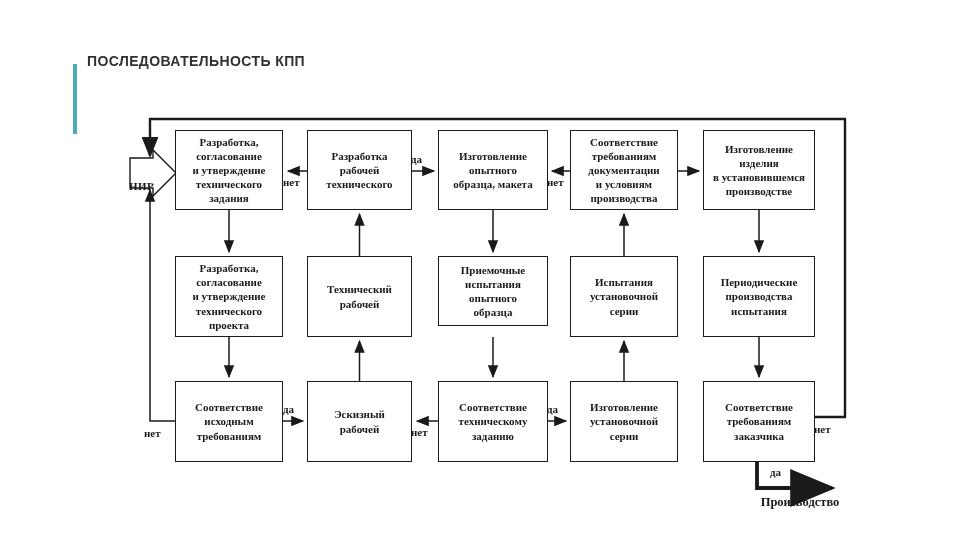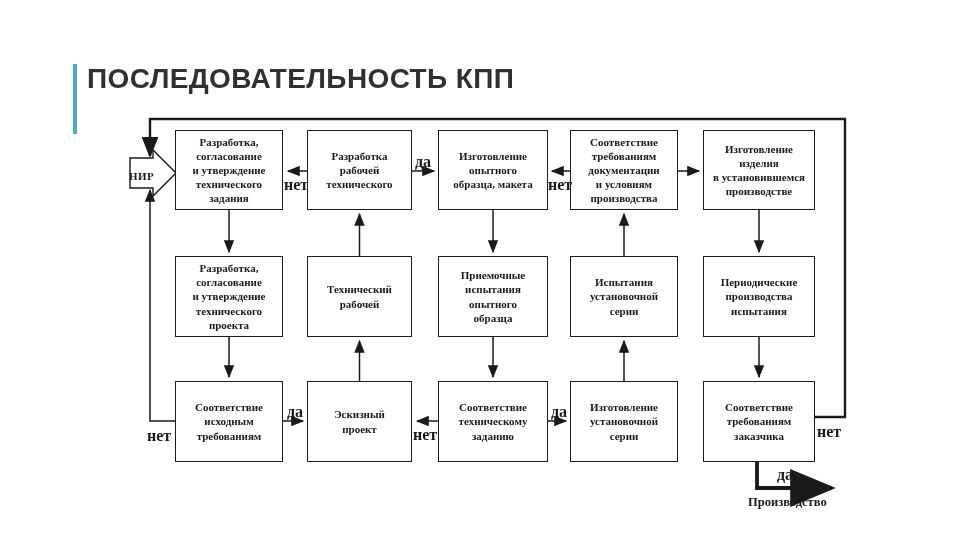--- a/index.html
+++ b/index.html
@@ -1,30 +1,30 @@
 <!DOCTYPE html>
 <html><head>
 <meta charset="utf-8">
 <style>
   html,body{margin:0;padding:0;background:#fff;}
   .slide{position:relative;width:960px;height:540px;background:#ffffff;overflow:hidden;
          font-family:"Liberation Serif",serif;}
   .slide-title{position:absolute;left:87px;top:44px;
                font-family:"Liberation Sans",sans-serif;
-               font-size:28px;font-weight:600;letter-spacing:.4px;color:#303030;}
+               font-size:14px;font-weight:600;letter-spacing:.4px;color:#303030;}
   .accent-bar{position:absolute;left:73px;top:64px;width:3.5px;height:70px;background:#4aacb8;}
   .flow-svg{position:absolute;left:0;top:0;width:960px;height:540px;}
   .fbox{position:absolute;box-sizing:border-box;border:1.4px solid #1c1c1c;background:#fff;
         display:flex;align-items:center;justify-content:center;text-align:center;
         font-size:11px;font-weight:bold;color:#1a1a1a;line-height:1.28;
         white-space:pre-line;padding:2px;}
-  .lbl{position:absolute;font-size:16px;font-weight:bold;color:#1a1a1a;text-align:center;}
-  .nir{position:absolute;left:129px;top:170px;width:25px;text-align:center;
+  .lbl{position:absolute;font-size:11px;font-weight:bold;color:#1a1a1a;}
+  .nir{position:absolute;left:129px;top:180px;width:25px;text-align:center;
        font-size:11px;font-weight:bold;letter-spacing:.5px;color:#1a1a1a;}
-  .prod{position:absolute;left:748px;top:495px;width:104px;text-align:left;
+  .prod{position:absolute;left:748px;top:495px;width:104px;text-align:center;
         font-size:12.5px;font-weight:bold;color:#1a1a1a;}
 </style>
 </head>
 <body>
 
 <div class="slide">
 
   <div class="accent-bar"></div>
   <h1 class="slide-title">ПОСЛЕДОВАТЕЛЬНОСТЬ КПП</h1>
 
@@ -91,36 +91,36 @@
 в установившемся
 производстве</div>
 
   <div class="fbox" style="left:175px;top:256px;width:108px;height:81px">Разработка,
 согласование
 и утверждение
 технического
 проекта</div>
   <div class="fbox" style="left:307px;top:256px;width:105px;height:81px">Технический
 рабочей</div>
-  <div class="fbox" style="left:438px;top:256px;width:110px;height:81px">Приемочные
+  <div class="fbox" style="left:438px;top:256px;width:110px;height:70px">Приемочные
 испытания
 опытного
 образца</div>
   <div class="fbox" style="left:570px;top:256px;width:108px;height:81px">Испытания
 установочной
 серии</div>
   <div class="fbox" style="left:703px;top:256px;width:112px;height:81px">Периодические
 производства
 испытания</div>
 
   <div class="fbox" style="left:175px;top:381px;width:108px;height:81px">Соответствие
 исходным
 требованиям</div>
   <div class="fbox" style="left:307px;top:381px;width:105px;height:81px">Эскизный
-проект</div>
+рабочей</div>
   <div class="fbox" style="left:438px;top:381px;width:110px;height:81px">Соответствие
 техническому
 заданию</div>
   <div class="fbox" style="left:570px;top:381px;width:108px;height:81px">Изготовление
 установочной
 серии</div>
   <div class="fbox" style="left:703px;top:381px;width:112px;height:81px">Соответствие
 требованиям
 заказчика</div>
 

